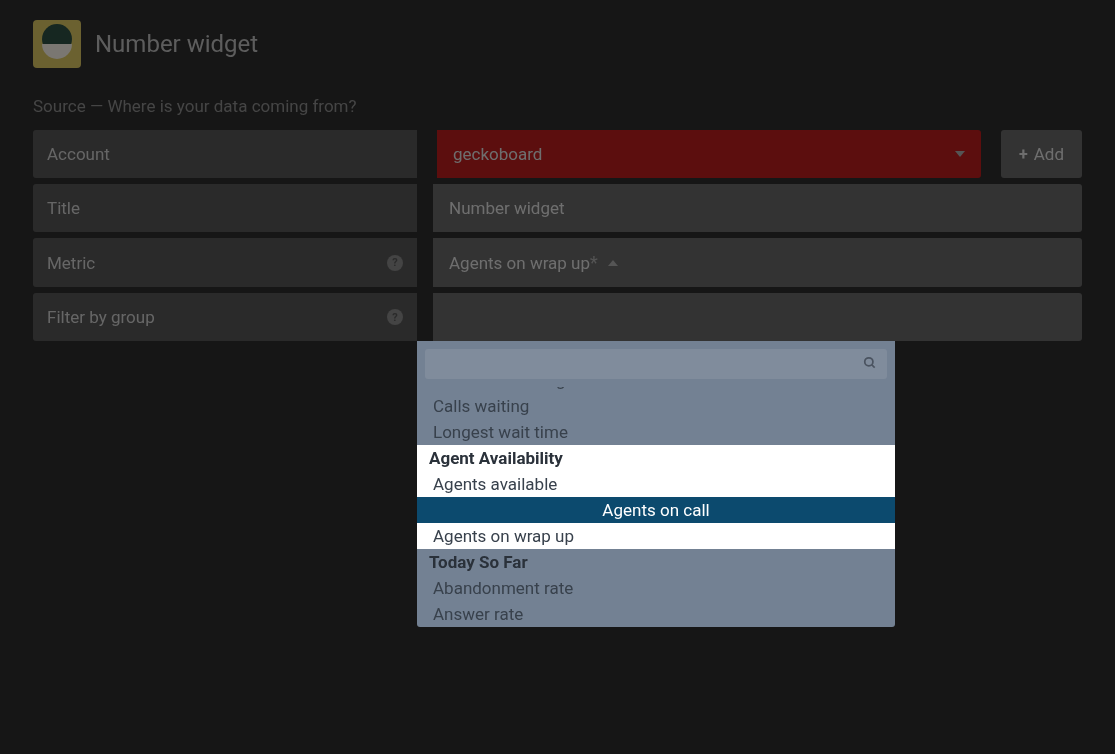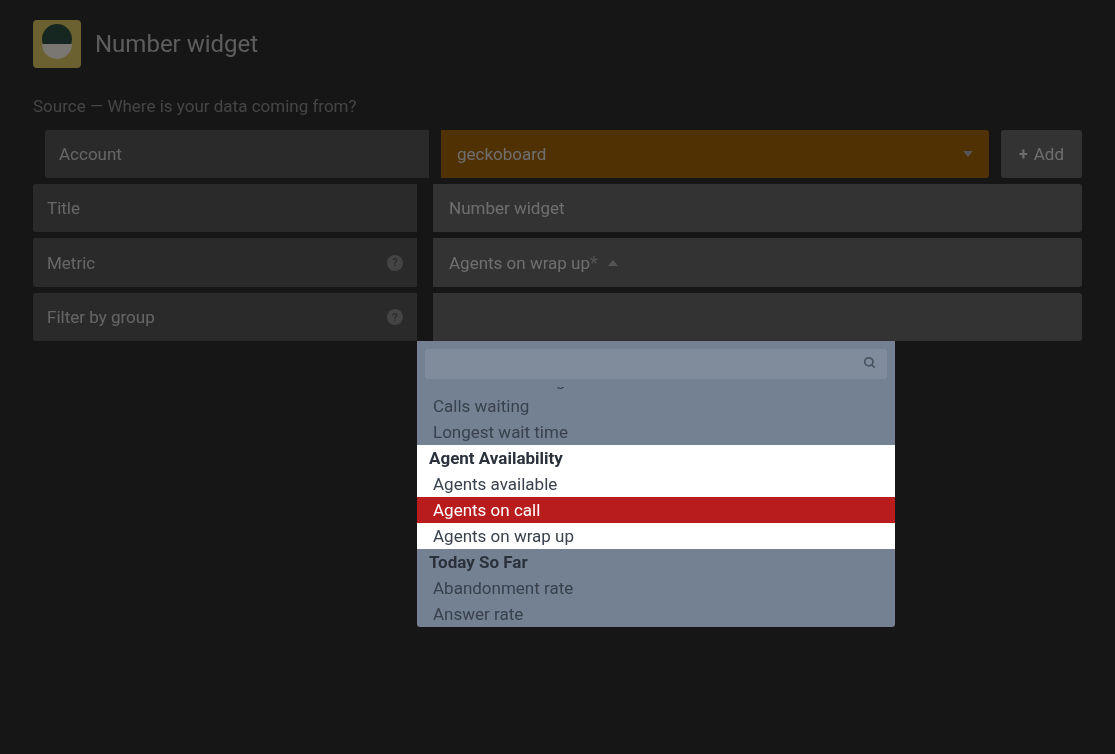--- a/index.html
+++ b/index.html
@@ -38,22 +38,22 @@
   .field-label.short { width: 384px; }
   .help-icon {
     width: 16px; height: 16px; border-radius: 50%; background:#888; color:#555;
     font-size: 11px; display:flex; align-items:center; justify-content:center; font-weight:bold;
   }
   .field-control {
     flex: 1; background: #666; border: none; color: #ddd; font-size: 17px;
     padding: 14px 16px; border-radius: 0 3px 3px 0; outline: none; display:flex; align-items:center; justify-content:space-between;
   }
   input.field-control { background:#666; }
-  .account-row { display:flex; gap:12px;margin-left:12px; }
-  .account-select { flex:1; background:#a16207; padding:14px 16px; border-radius:0 3px 3px 0; color:#ddd; font-size:17px; display:flex; justify-content:space-between; align-items:center;}
+  .account-row { display:flex; gap:20px; }
+  .account-select { flex:1; background:#b91c1c; padding:14px 16px; border-radius:0 3px 3px 0; color:#ddd; font-size:17px; display:flex; justify-content:space-between; align-items:center;}
   .add-btn {
     background:#666; color:#ddd; border:none; padding:0 18px; border-radius:3px; font-size:17px; display:flex; align-items:center; gap:6px; cursor:pointer;
   }
   .caret-down {
     width:0; height:0; border-left:5px solid transparent; border-right:5px solid transparent; border-top:6px solid #aaa;
   }
   .metric-control {
     position: relative;
   }
   .metric-display {
@@ -77,21 +77,21 @@
     padding: 3px 16px; font-size: 17px; color: #38414c; cursor:pointer;
   }
   .dd-item.cut { margin-top:-20px; }
   .dd-group {
     padding: 3px 12px; font-size: 17px; color: #2a313a; font-weight:700;
   }
   .bright-block {
     background: #ffffff;
   }
   .dd-item.highlight {
-    background: #b91c1c; color: #fff;
+    background: #0c4a6e; color: #fff; text-align: center;
   }
   .plus-icon { font-weight:bold; font-size:16px; }
 </style>
 </head>
 <body>
 
 <div class="page">
   <div class="header">
     <div class="logo"></div>
     <div class="title">Number widget</div>

